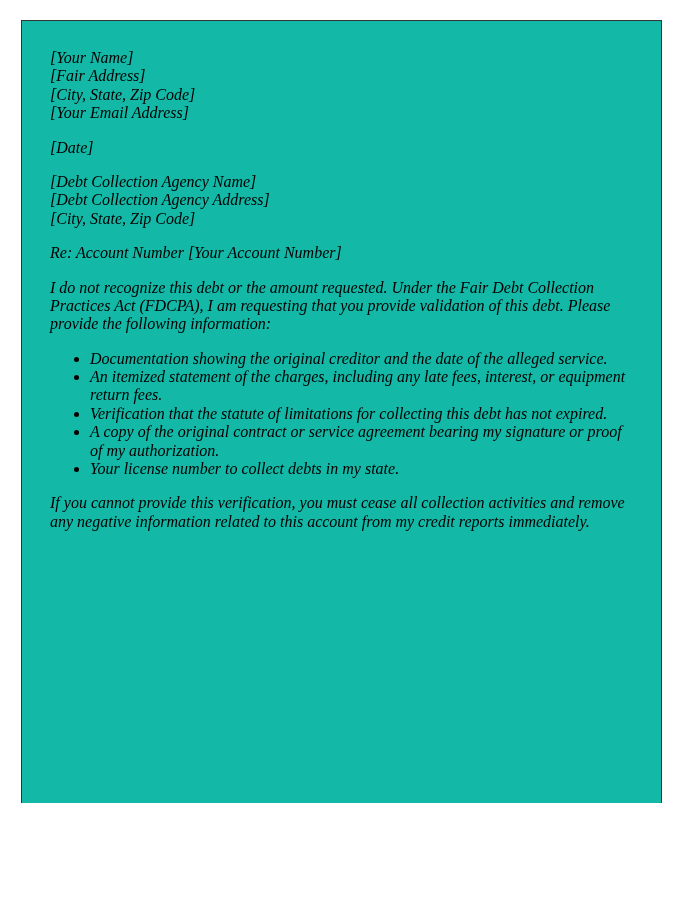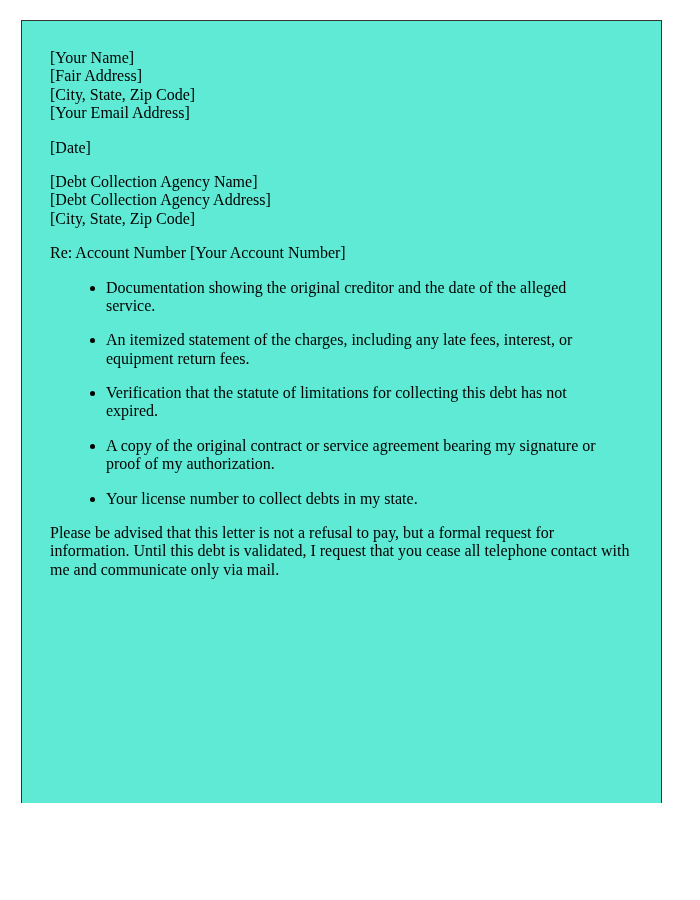--- a/index.html
+++ b/index.html
@@ -20,36 +20,37 @@
   .letter-container {
     position: absolute;
     left: 21px;
     top: 20px;
     width: 641px;
     height: 783px;
     box-sizing: border-box;
     border: 1px solid #333333;
     border-bottom: none;
     padding: 12px 28px 0 28px;
-    background: #5eead4;
+    background: #14b8a6;
     overflow: hidden;
+    font-style: italic;
   }
   .para {
     margin: 16px 0;
   }
   .line {
     display: block;
   }
   ul.req-list {
     margin: 16px 0;
     padding-left: 40px;
     list-style-type: disc;
   }
   ul.req-list li {
-    margin: 16px;
+    margin: 0;
   }
 </style>
 </head>
 <body>
 
 <div class="letter-container">
 
   <div class="para">
     <span class="line">[Your Name]</span>
     <span class="line">[Fair Address]</span>
@@ -62,27 +63,28 @@
   <div class="para">
     <span class="line">[Debt Collection Agency Name]</span>
     <span class="line">[Debt Collection Agency Address]</span>
     <span class="line">[City, State, Zip Code]</span>
   </div>
 
   <div class="para">Re: Account Number [Your Account Number]</div>
 
 
 
+  <div class="para">I do not recognize this debt or the amount requested. Under the Fair Debt Collection Practices Act (FDCPA), I am requesting that you provide validation of this debt. Please provide the following information:</div>
 
   <ul class="req-list">
     <li>Documentation showing the original creditor and the date of the alleged service.</li>
     <li>An itemized statement of the charges, including any late fees, interest, or equipment return fees.</li>
     <li>Verification that the statute of limitations for collecting this debt has not expired.</li>
     <li>A copy of the original contract or service agreement bearing my signature or proof of my authorization.</li>
     <li>Your license number to collect debts in my state.</li>
   </ul>
 
+  <div class="para">If you cannot provide this verification, you must cease all collection activities and remove any negative information related to this account from my credit reports immediately.</div>
 
-  <div class="para">Please be advised that this letter is not a refusal to pay, but a formal request for information. Until this debt is validated, I request that you cease all telephone contact with me and communicate only via mail.</div>
 
 
 
 </div>
 
 </body></html>

